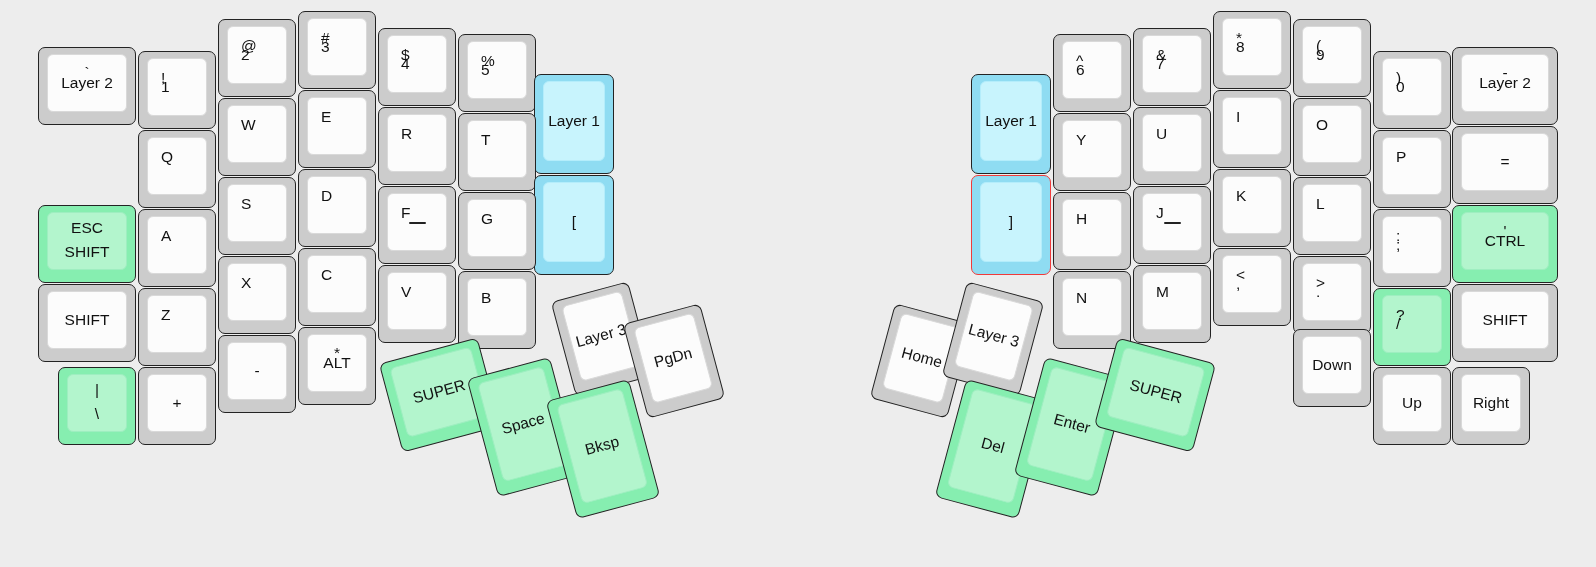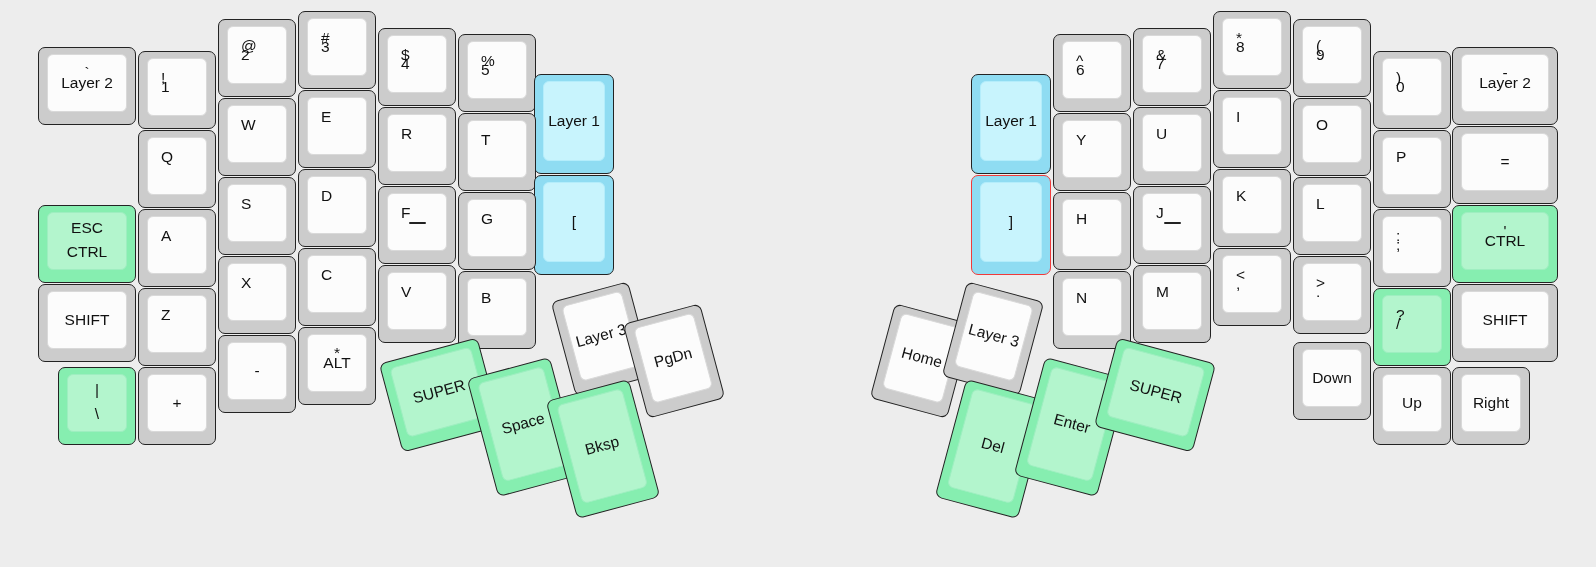--- a/index.html
+++ b/index.html
@@ -132,21 +132,21 @@
         </div>
       </div>
       <div class="key blue" style="left: 534px; top: 175px; width: 80px; height: 100px;">
         <div class="cap">
           <div class="lg ctr">[</div>
         </div>
       </div>
       <div class="key green" style="left: 38px; top: 205px; width: 98px; height: 78px;">
         <div class="cap">
           <div class="lg ctr stack">ESC
-CTRL</div>
+SHIFT</div>
         </div>
       </div>
       <div class="key" style="left: 138px; top: 209px; width: 78px; height: 78px;">
         <div class="cap">
           <div class="lg tl">A</div>
         </div>
       </div>
       <div class="key" style="left: 218px; top: 177px; width: 78px; height: 78px;">
         <div class="cap">
           <div class="lg tl">S</div>
@@ -382,21 +382,21 @@
         <div class="cap">
           <div class="lg tl">?</div>
           <div class="lg bl">/</div>
         </div>
       </div>
       <div class="key" style="left: 1452px; top: 284px; width: 106px; height: 78px;">
         <div class="cap">
           <div class="lg ctr">SHIFT</div>
         </div>
       </div>
-      <div class="key" style="left: 1293px; top: 342px; width: 78px; height: 78px;">
+      <div class="key" style="left: 1293px; top: 329px; width: 78px; height: 78px;">
         <div class="cap">
           <div class="lg ctr">Down</div>
         </div>
       </div>
       <div class="key" style="left: 1452px; top: 367px; width: 78px; height: 78px;">
         <div class="cap">
           <div class="lg ctr">Right</div>
         </div>
       </div>
       <div class="key" style="left: 1373px; top: 367px; width: 78px; height: 78px;">

